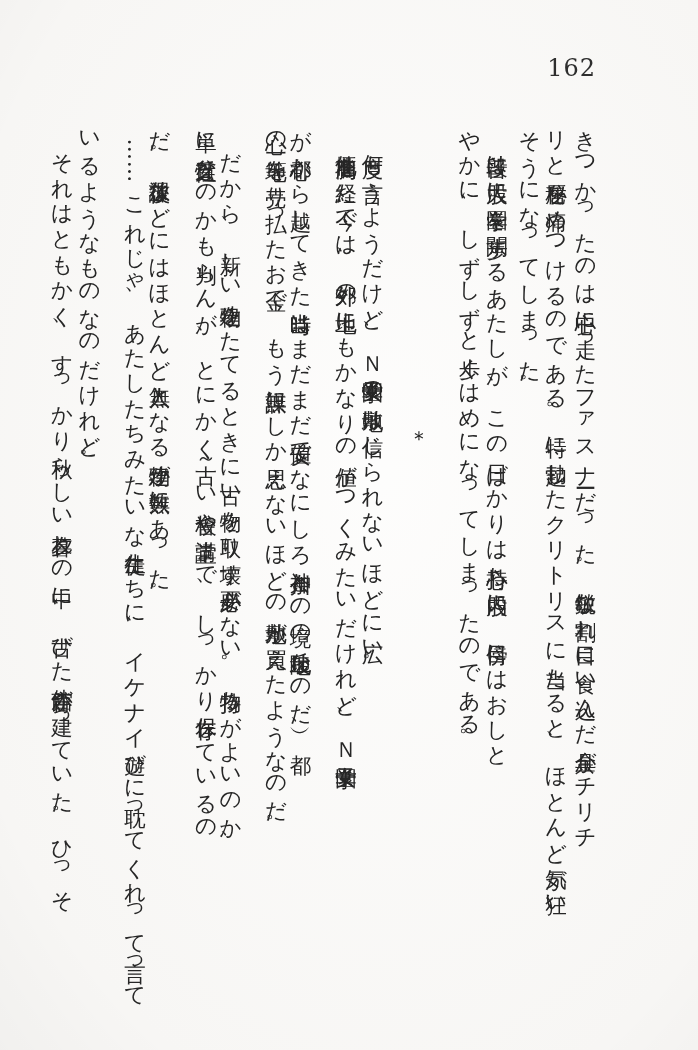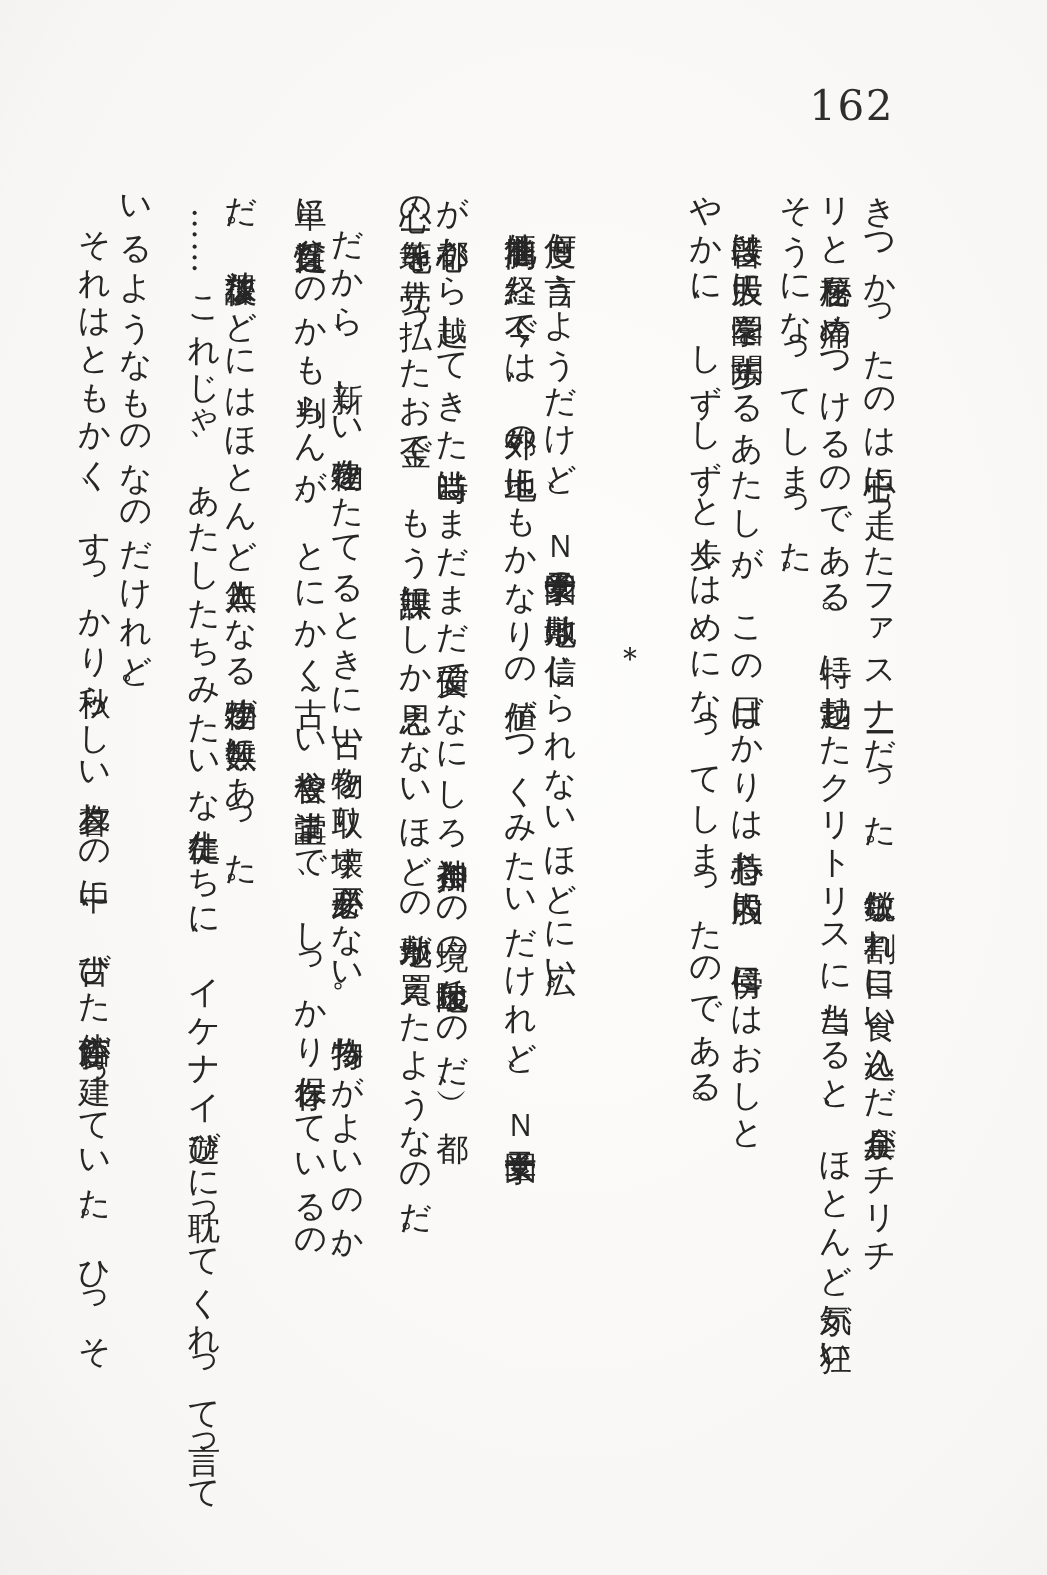--- a/index.html
+++ b/index.html
@@ -18,21 +18,21 @@
   .paper {
     position: absolute;
     inset: 0;
     background:
       radial-gradient(ellipse at 55% 45%, rgba(255,255,255,0.6) 0%, rgba(0,0,0,0.015) 80%, rgba(0,0,0,0.04) 100%);
   }
   .page-number {
     position: absolute;
     top: 54px;
     right: 102px;
-    font-size: 28px;
+    font-size: 24px;
     letter-spacing: 1px;
     color: #2e2e2e;
     font-family: "DejaVu Serif", serif;
   }
   .text-block {
     position: absolute;
     top: 116px;
     right: 102px;
     height: 896px;
     writing-mode: vertical-rl;

